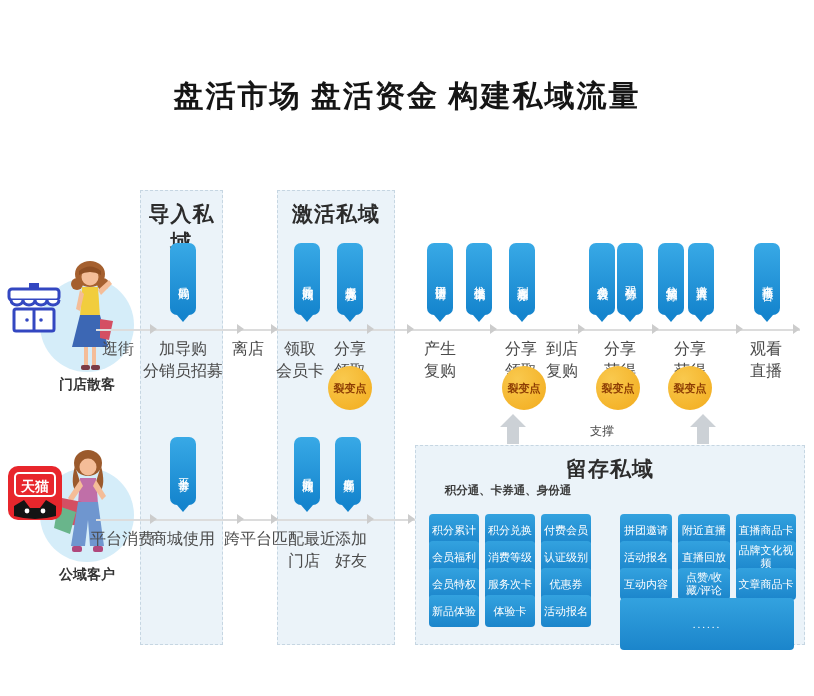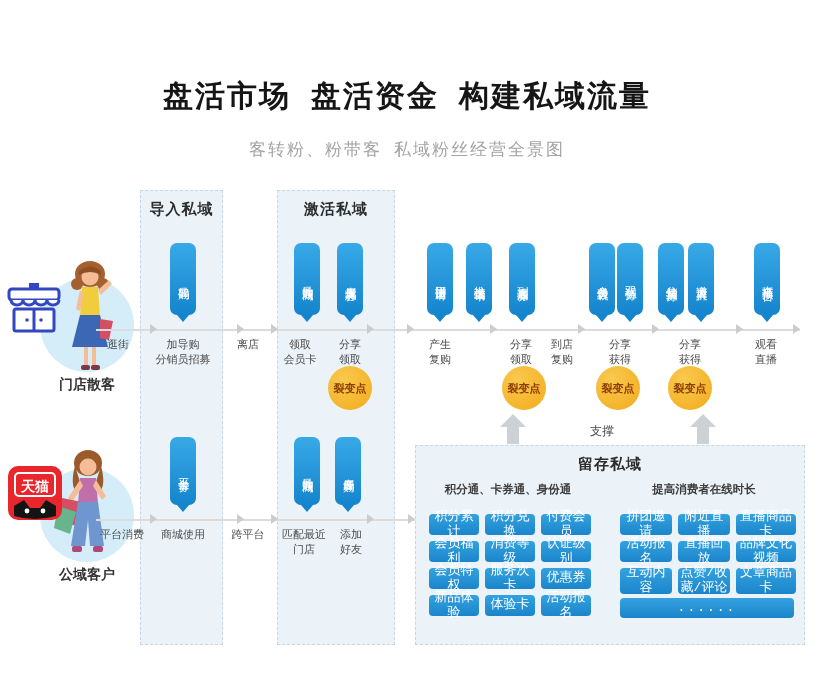--- a/index.html
+++ b/index.html
@@ -1,58 +1,57 @@
 <!DOCTYPE html>
 <html><head>
 <meta charset="utf-8">
 <style>
   html,body{margin:0;padding:0;background:#fff;}
   .stage{position:relative;width:814px;height:696px;background:#fff;overflow:hidden;
-         font-family:Liberation Mono, monospace;color:#333;}
+         font-family:Liberation Serif, serif;color:#333;}
   .title{position:absolute;left:0;right:0;top:76px;text-align:center;font-size:30px;
          font-weight:700;color:#151515;letter-spacing:2px;}
   .subtitle{position:absolute;left:0;right:0;top:138px;text-align:center;font-size:17px;
          color:#a3a3a3;letter-spacing:2px;}
   .panel{position:absolute;background:#ebf3f9;border:1px dashed #c6d6e2;box-sizing:border-box;}
-  .panel-title{padding-top:9px;text-align:center;font-size:15px;font-weight:700;color:#2c2c2c;letter-spacing:1px;}
+  .panel-title{padding-top:9px;text-align:center;font-size:21px;font-weight:700;color:#2c2c2c;letter-spacing:1px;}
   .bubble{position:absolute;width:26px;background:linear-gradient(180deg,#38a9e6,#1484cd);
          border-radius:7px;color:#fff;display:flex;align-items:center;justify-content:center;
          writing-mode:vertical-rl;text-orientation:upright;font-size:11.5px;letter-spacing:1px;line-height:1;}
   .bubble::after{content:'';position:absolute;bottom:-7px;left:50%;margin-left:-6px;
          border:6px solid transparent;border-top:7px solid #1484cd;border-bottom:none;}
   .bubble.t{top:243px;height:72px;}
   .bubble.b{top:437px;height:68px;}
   .hline{position:absolute;height:2px;background:#dcdcdc;}
   .arr{position:absolute;width:0;height:0;border-left:7px solid #cccccc;
        border-top:5px solid transparent;border-bottom:5px solid transparent;}
-  .stop{position:absolute;width:84px;text-align:center;font-size:11px;color:#4b4b4b;
+  .stop{position:absolute;width:84px;text-align:center;font-size:16px;color:#4b4b4b;
         line-height:1.35;white-space:pre-line;}
   .stop.t{top:338px;}
   .stop.b{top:528px;}
   .fission{position:absolute;top:366px;width:44px;height:44px;border-radius:50%;
         background:radial-gradient(circle at 35% 30%,#f9c94e,#f2ab1c);color:#8d3d04;
         font-size:11px;font-weight:700;display:flex;align-items:center;justify-content:center;}
   .persona-circle{position:absolute;width:94px;height:94px;border-radius:50%;background:#d5edf9;}
   .persona-name{position:absolute;width:120px;text-align:center;font-size:14px;font-weight:700;color:#333;}
   .support-label{position:absolute;top:423px;width:60px;text-align:center;font-size:12px;color:#4b4b4b;}
   .desc{position:absolute;text-align:center;font-size:11.5px;font-weight:600;color:#3c3c3c;line-height:1.6;}
   .grid{position:absolute;display:grid;}
   .chip{background:linear-gradient(180deg,#33a2df,#1b85cb);border-radius:4px;color:#fff;
-        display:flex;align-items:center;justify-content:center;font-size:13px;
-        text-align:center;line-height:1.15;padding:0 2px;}
+        display:flex;align-items:center;justify-content:center;font-size:11px;
+        text-align:center;line-height:1.15;padding:16px 2px;}
   .chip.wide{position:absolute;height:20px;letter-spacing:2px;}
   .svgfig{position:absolute;}
 </style>
 </head>
 <body>
 
 <div class="stage">
 
   <div class="title">盘活市场 盘活资金 构建私域流量</div>
-  <div class="subtitle">客转粉、粉带客 私域粉丝经营全景图</div>
 
   <div class="panel" style="left:140px;top:190px;width:83px;height:455px;">
     <div class="panel-title">导入私域</div>
   </div>
   <div class="panel" style="left:277px;top:190px;width:118px;height:455px;">
     <div class="panel-title">激活私域</div>
   </div>
   <div class="panel" style="left:415px;top:445px;width:390px;height:200px;">
     <div class="panel-title">留存私域</div>
   </div>
@@ -198,21 +197,20 @@
     <div class="chip">认证级别</div>
     <div class="chip">会员特权</div>
     <div class="chip">服务次卡</div>
     <div class="chip">优惠券</div>
     <div class="chip">新品体验</div>
     <div class="chip">体验卡</div>
     <div class="chip">活动报名</div>
   </div>
 
   <div class="desc" style="left:616px;top:481px;width:176px;">
-    <div>提高消费者在线时长</div>
   </div>
   <div class="grid" style="left:620px;top:514px;grid-template-columns:52px 52px 60px;grid-template-rows:21px 21px 26px;gap:6px;">
     <div class="chip">拼团邀请</div>
     <div class="chip">附近直播</div>
     <div class="chip">直播商品卡</div>
     <div class="chip">活动报名</div>
     <div class="chip">直播回放</div>
     <div class="chip">品牌文化视频</div>
     <div class="chip">互动内容</div>
     <div class="chip">点赞/收藏/评论</div>

